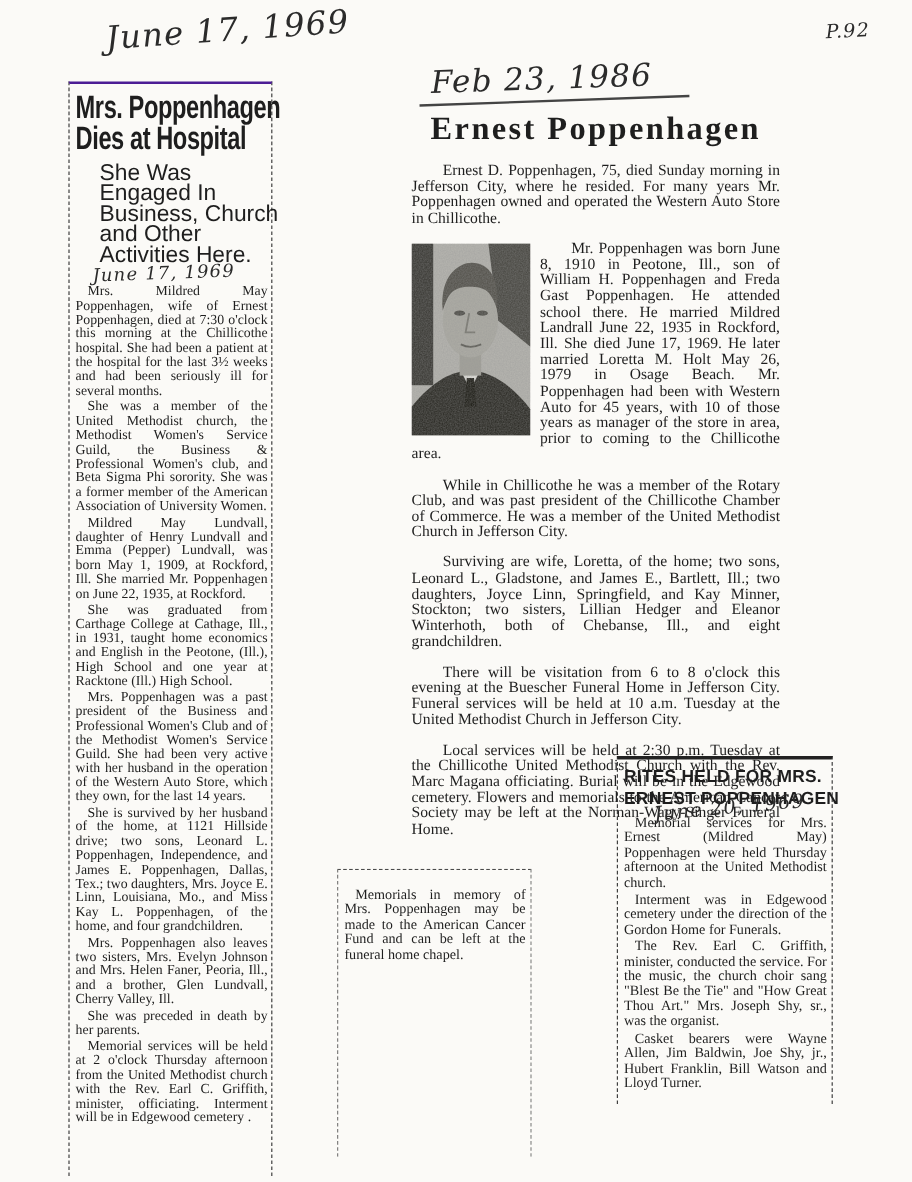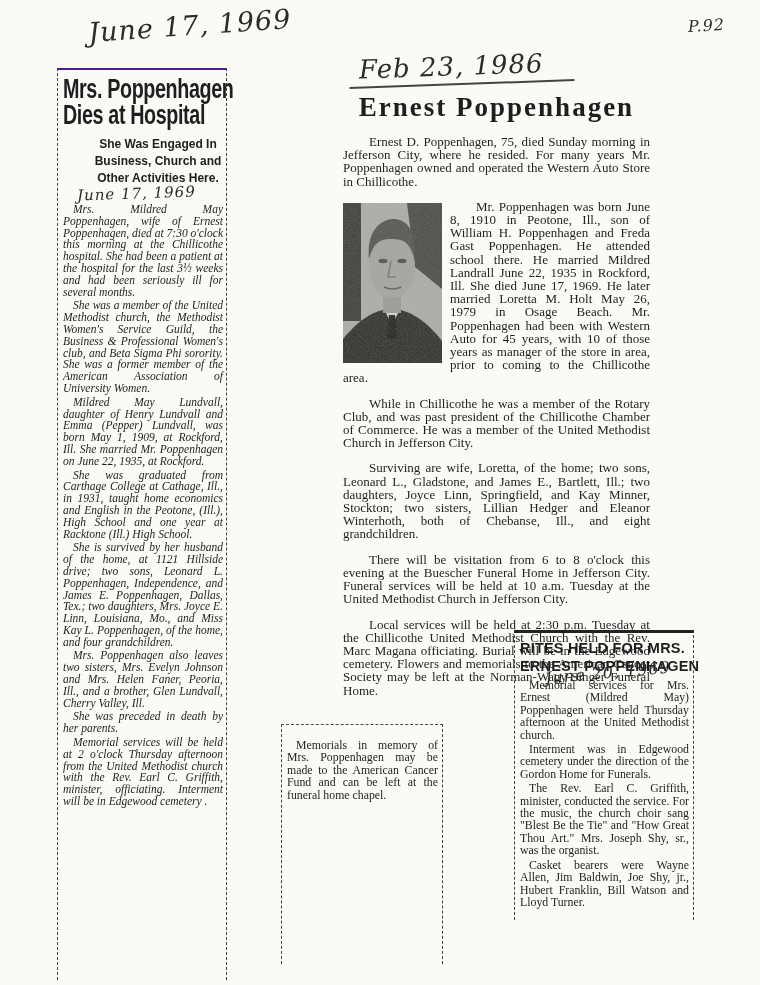--- a/index.html
+++ b/index.html
@@ -27,25 +27,25 @@
     left:57px;top:68px;width:170px;height:912px;
     border-left:1px dashed #3f3f3f;border-right:1px dashed #3f3f3f;border-top:2px solid #4c1d95;
     padding:4px 3px 0 5px;
   }
   .left-headline{margin:2px 0 6px 0;}
   .left-headline-line{
     font-family:"Liberation Sans", sans-serif;font-weight:800;font-size:27px;line-height:26px;
     letter-spacing:-0.5px;white-space:nowrap;transform:scaleX(0.73);transform-origin:0 50%;
   }
   .left-subhead{
-    font-family:"Liberation Sans", sans-serif;font-weight:700;font-size:12px;line-height:17px;
-    width:150px;margin:8px 0 0 20px;text-align:center;
+    font-family:"Liberation Sans", sans-serif;font-weight:400;font-size:19px;line-height:17px;
+    width:150px;margin:8px 0 0 20px;
   }
   .left-body{font-size:11.5px;line-height:11.8px;margin-top:2px;}
-  .left-body p{text-indent:10px;font-style:italic;}
+  .left-body p{text-indent:10px;}
   
   .center-clip{left:331px;top:55px;width:331px;}
   .center-topline{position:absolute;top:31px;left:58px;width:272px;border-top:2px solid #2d2d2d;}
   .center-headline{
     margin:37px 0 4px 0;text-align:center;
     font-family:"Liberation Serif", serif;font-weight:700;font-size:27px;letter-spacing:2px;
   }
   .center-body{font-size:13px;line-height:13.2px;}
   .center-body p{text-indent:26px;margin:12px;}
   .photo{
@@ -87,20 +87,21 @@
       <div class="left-headline-line">Mrs. Poppenhagen</div>
       <div class="left-headline-line">Dies at Hospital</div>
     </div>
     <div class="left-subhead">She Was Engaged In Business, Church and Other Activities Here.</div>
     <span class="hw hw-left-inline">June 17, 1969</span>
     <div class="left-body">
       <p>Mrs. Mildred May Poppenhagen, wife of Ernest Poppenhagen, died at 7:30 o'clock this morning at the Chillicothe hospital. She had been a patient at the hospital for the last 3½ weeks and had been seriously ill for several months.</p>
       <p>She was a member of the United Methodist church, the Methodist Women's Service Guild, the Business &amp; Professional Women's club, and Beta Sigma Phi sorority. She was a former member of the American Association of University Women.</p>
       <p>Mildred May Lundvall, daughter of Henry Lundvall and Emma (Pepper) Lundvall, was born May 1, 1909, at Rockford, Ill. She married Mr. Poppenhagen on June 22, 1935, at Rockford.</p>
       <p>She was graduated from Carthage College at Cathage, Ill., in 1931, taught home economics and English in the Peotone, (Ill.), High School and one year at Racktone (Ill.) High School.</p>
+      <p>Mrs. Poppenhagen was a past president of the Business and Professional Women's Club and of the Methodist Women's Service Guild. She had been very active with her husband in the operation of the Western Auto Store, which they own, for the last 14 years.</p>
       <p>She is survived by her husband of the home, at 1121 Hillside drive; two sons, Leonard L. Poppenhagen, Independence, and James E. Poppenhagen, Dallas, Tex.; two daughters, Mrs. Joyce E. Linn, Louisiana, Mo., and Miss Kay L. Poppenhagen, of the home, and four grandchildren.</p>
       <p>Mrs. Poppenhagen also leaves two sisters, Mrs. Evelyn Johnson and Mrs. Helen Faner, Peoria, Ill., and a brother, Glen Lundvall, Cherry Valley, Ill.</p>
       <p>She was preceded in death by her parents.</p>
       <p>Memorial services will be held at 2 o'clock Thursday afternoon from the United Methodist church with the Rev. Earl C. Griffith, minister, officiating. Interment will be in Edgewood cemetery .</p>
     </div>
   </article>
 
   <article class="clip center-clip">
     <div class="hw hw-feb">Feb 23, 1986</div>
     <div class="center-topline divider"></div>

